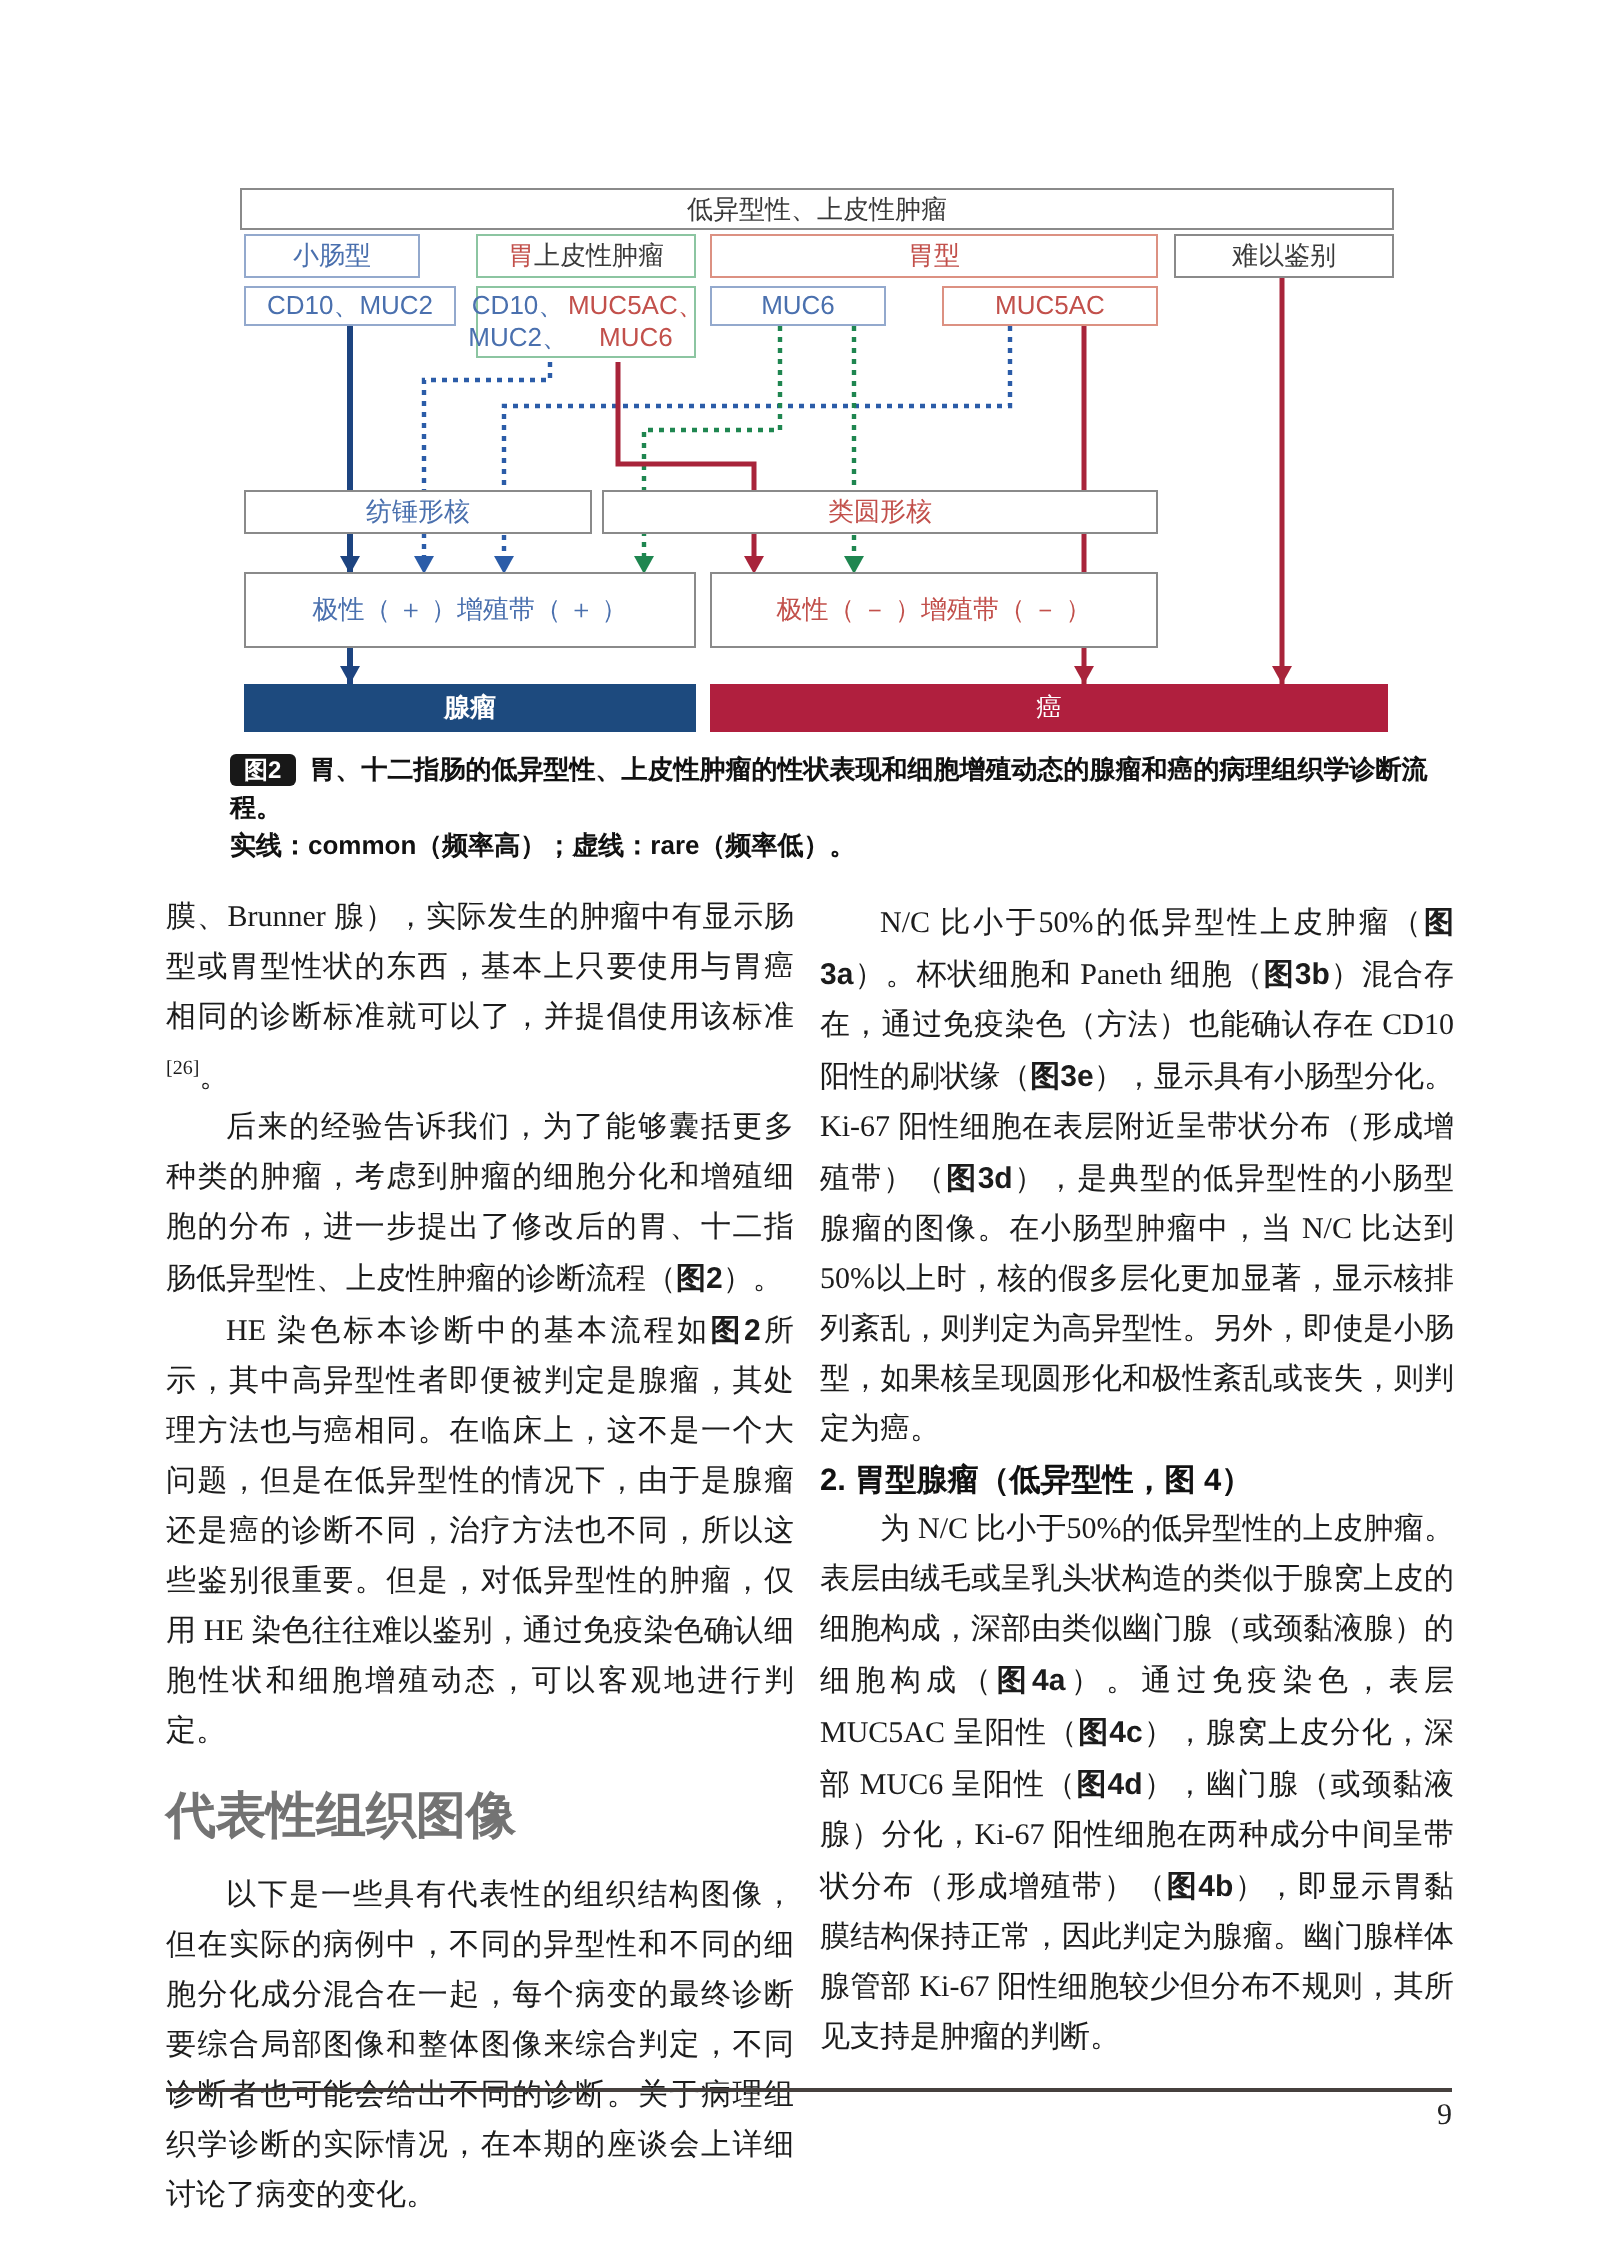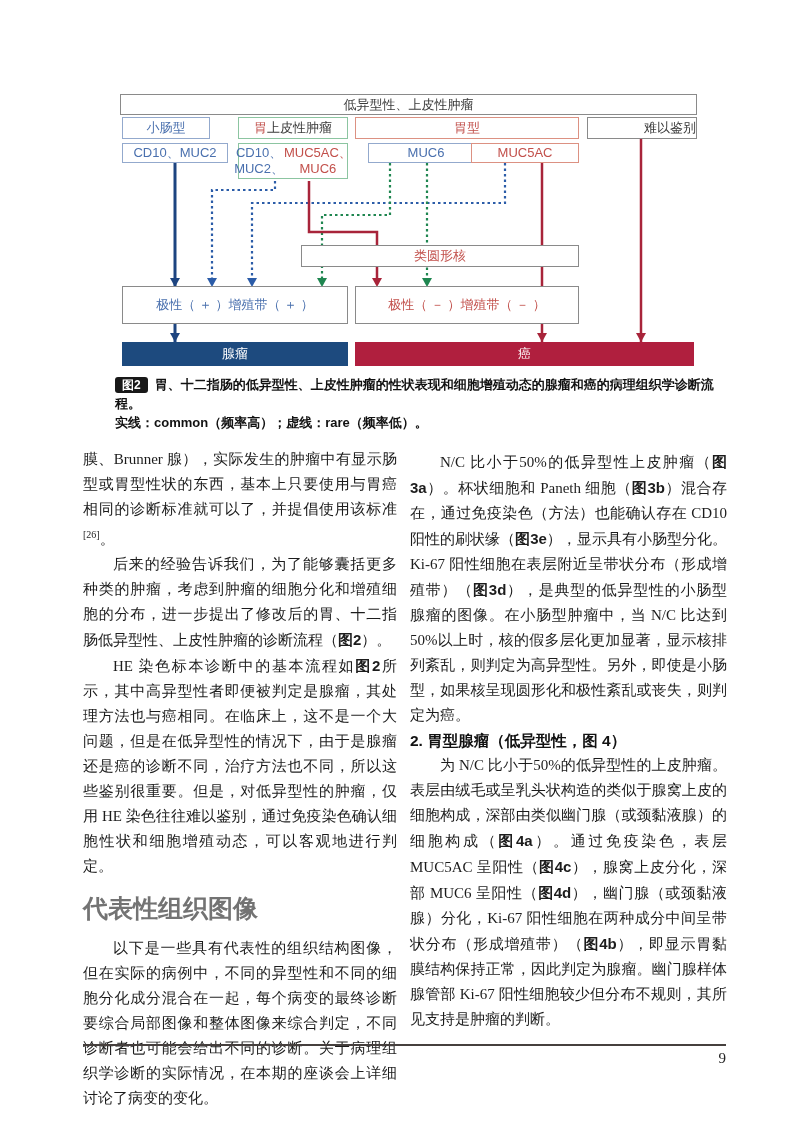--- a/index.html
+++ b/index.html
@@ -15,21 +15,21 @@
   .fbox.col{flex-direction:row;}
   .b-blue{border-color:#93a9cd;color:#4a70ae;}
   .b-green{border-color:#8cc5a1;}
   .b-salmon{border-color:#dc9182;color:#c2504b;}
   .b-gray{border-color:#8a8a8a;color:#3a3a3a;}
   .t-blue{color:#4a70ae;}
   .t-red{color:#c2504b;}
   .t-dark{color:#3a3a3a;}
   .bar{position:absolute;z-index:2;display:flex;align-items:center;justify-content:center;
        font-family:"Liberation Sans","DejaVu Sans",sans-serif;font-size:13px;color:#fff;}
-  .bar-navy{background:#1d4a7e;}
+  .bar-navy{background:#1d4a7e;font-weight:bold;}
   .bar-crimson{background:#b01f3e;}
   
   .caption{position:absolute;left:115px;top:375px;width:600px;
            font-family:"Liberation Sans","DejaVu Sans",sans-serif;
            font-size:13px;font-weight:bold;line-height:19px;color:#111;}
   .figbadge{display:inline-block;background:#181818;color:#fff;border-radius:3px;
             padding:0 7px;margin-right:7px;font-size:12px;line-height:16px;}
   
   .colL{position:absolute;left:83px;top:447px;width:314px;}
   .colR{position:absolute;left:410px;top:449px;width:317px;}
@@ -90,38 +90,41 @@
       <span>小肠型</span>
     </div>
     <div class="fbox b-green" style="left:118px;top:23px;width:110px;height:22px;">
       <span>
         <span class="t-red">胃</span><span class="t-dark">上皮性肿瘤</span>
       </span>
     </div>
     <div class="fbox b-salmon" style="left:235px;top:23px;width:224px;height:22px;">
       <span>胃型</span>
     </div>
-    <div class="fbox b-gray" style="left:467px;top:23px;width:110px;height:22px;justify-content:flex-end;">
+    <div class="fbox b-gray" style="left:467px;top:23px;width:110px;height:22px;">
       <span>难以鉴别</span>
     </div>
 
     <div class="fbox b-blue" style="left:2px;top:49px;width:106px;height:20px;">
       <span>CD10、MUC2</span>
     </div>
     <div class="fbox b-green col" style="left:118px;top:49px;width:110px;height:36px;">
       <span class="t-blue">CD10、MUC2、</span>
       <span class="t-red">MUC5AC、MUC6</span>
     </div>
-    <div class="fbox b-blue" style="left:248px;top:49px;width:116px;height:20px;">
+    <div class="fbox b-blue" style="left:235px;top:49px;width:88px;height:20px;">
       <span>MUC6</span>
     </div>
     <div class="fbox b-salmon" style="left:351px;top:49px;width:108px;height:20px;">
       <span>MUC5AC</span>
     </div>
 
+    <div class="fbox b-gray t-blue" style="left:2px;top:151px;width:174px;height:22px;">
+      <span>纺锤形核</span>
+    </div>
     <div class="fbox b-gray t-red" style="left:181px;top:151px;width:278px;height:22px;">
       <span>类圆形核</span>
     </div>
 
     <div class="fbox b-gray col t-blue" style="left:2px;top:192px;width:226px;height:38px;">
       <span>极性（ ＋ ）</span>
       <span>增殖带（ ＋ ）</span>
     </div>
     <div class="fbox b-gray col t-red" style="left:235px;top:192px;width:224px;height:38px;">
       <span>极性（ － ）</span>

